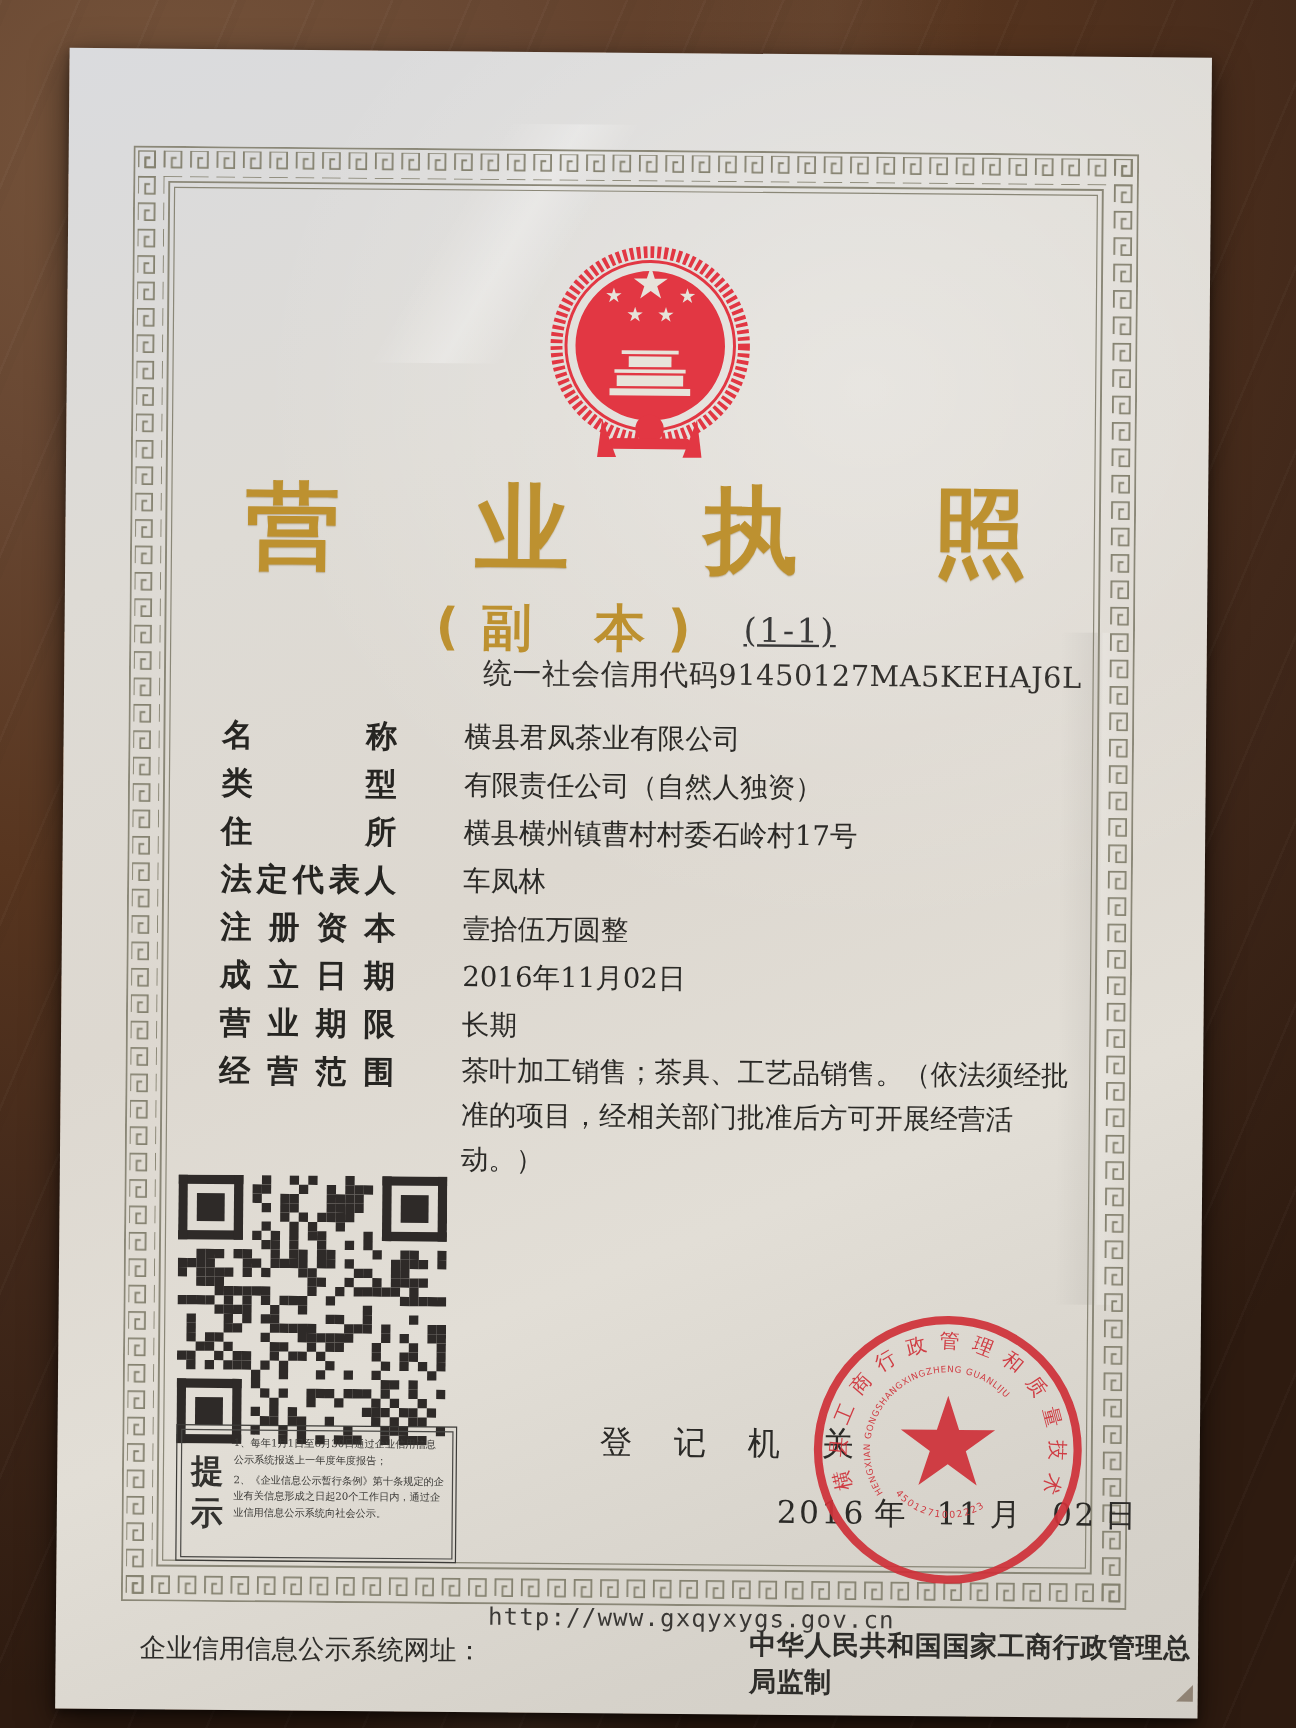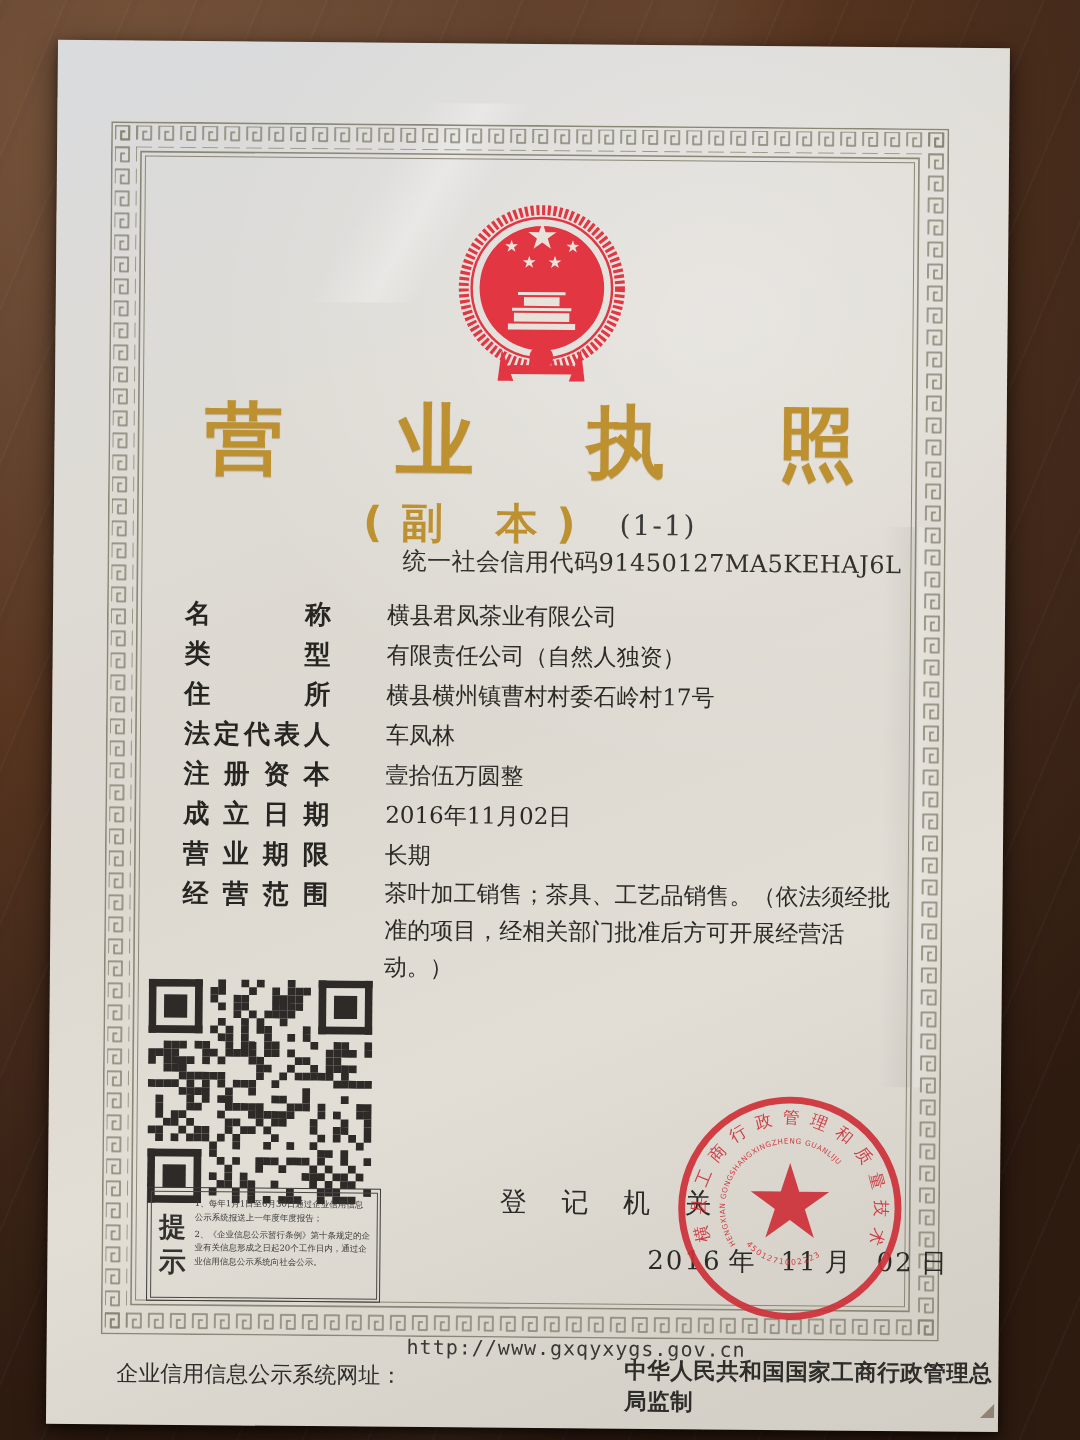--- a/index.html
+++ b/index.html
@@ -37,21 +37,21 @@
     font-weight:bold; font-size:78px; letter-spacing:0.55em; text-indent:0.55em;
     color:#bd9130; text-shadow:0 1px 1px rgba(120,85,20,0.35);
   }
   .subtitle-row{
     position:absolute; left:0; top:452px; width:100%; text-align:center;
   }
   .fuben{
     font-family:"DejaVu Sans","Liberation Sans",sans-serif;
     font-weight:bold; font-size:42px; letter-spacing:0.45em; color:#bd9130;
   }
-  .copyno{ font-size:28px; color:#3a3a3a; margin-left:20px; letter-spacing:2px; vertical-align:4px;}
+  .copyno{ font-size:28px; color:#3a3a3a; margin-left:20px; letter-spacing:2px; vertical-align:4px;text-decoration:underline;}
   .creditcode{
     position:absolute; top:502px; right:104px; font-size:24px; color:#33312e; letter-spacing:0.5px;
   }
 
   .fields{ position:absolute; left:132px; top:552px; width:720px; }
   .frow{ display:flex; align-items:flex-start; min-height:40px; }
   .flabel{
     display:flex; justify-content:space-between; width:146px; flex:0 0 146px;
     font-family:"DejaVu Sans","Liberation Sans",sans-serif;
     font-weight:bold; font-size:26px; color:#262522; line-height:40px;

